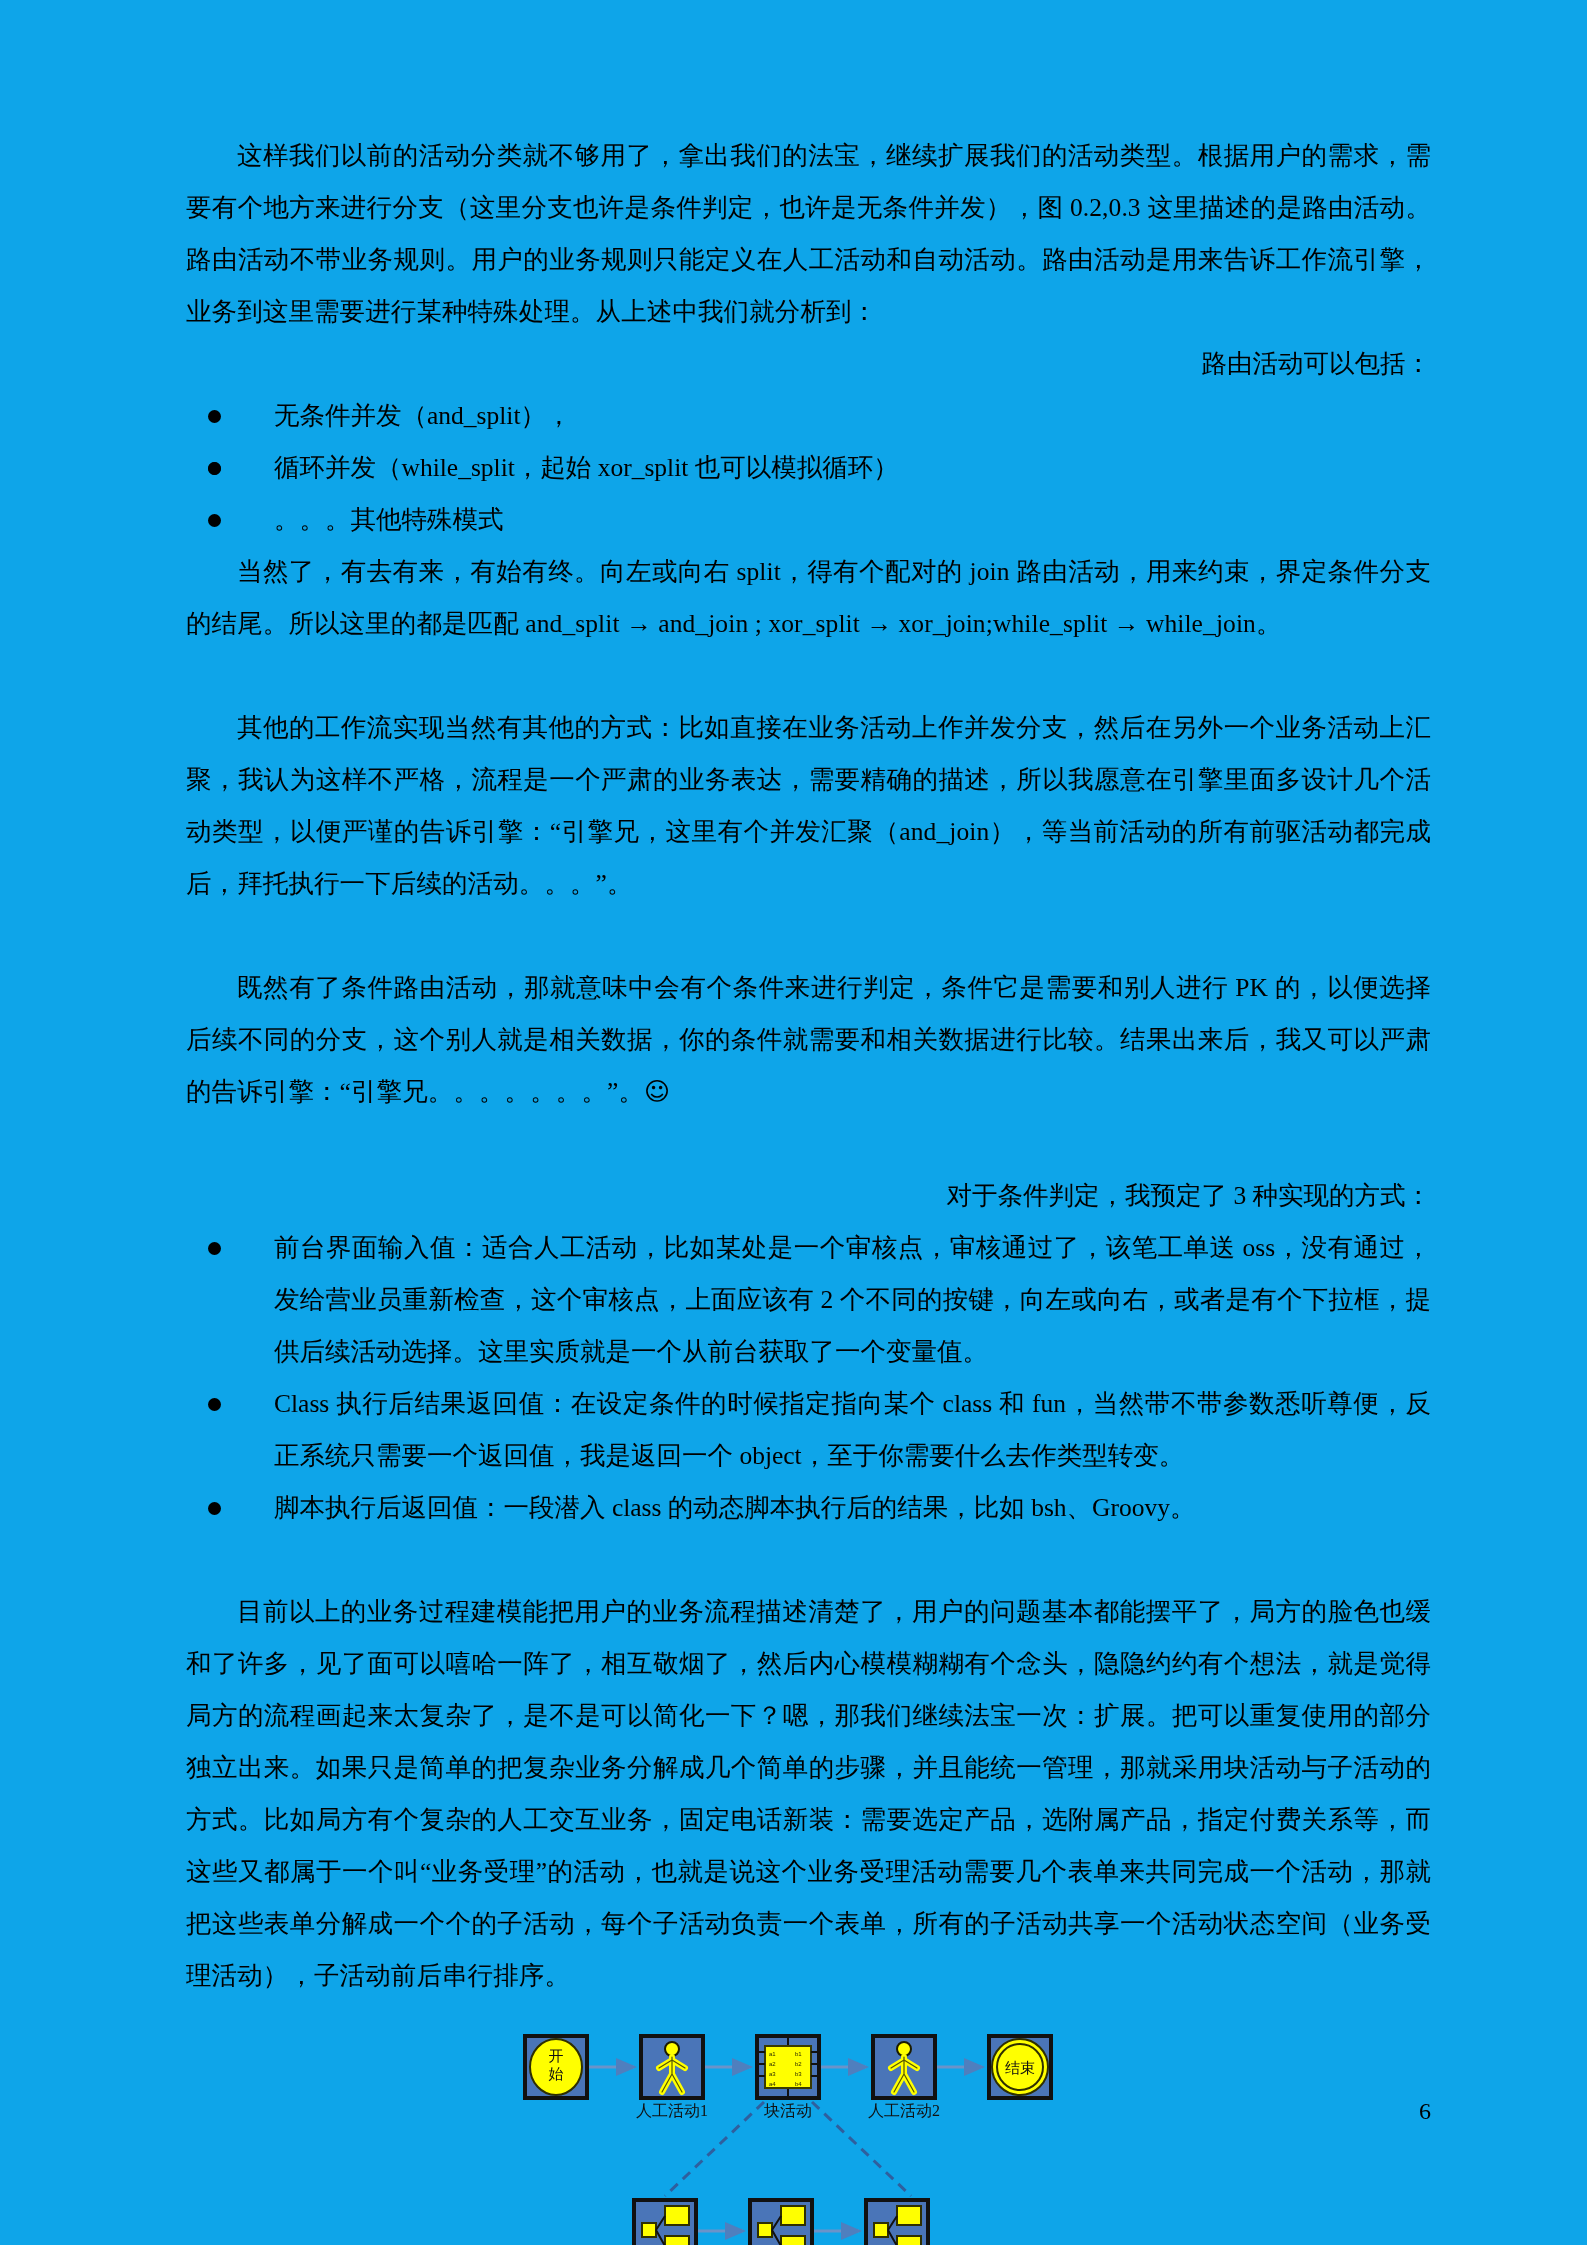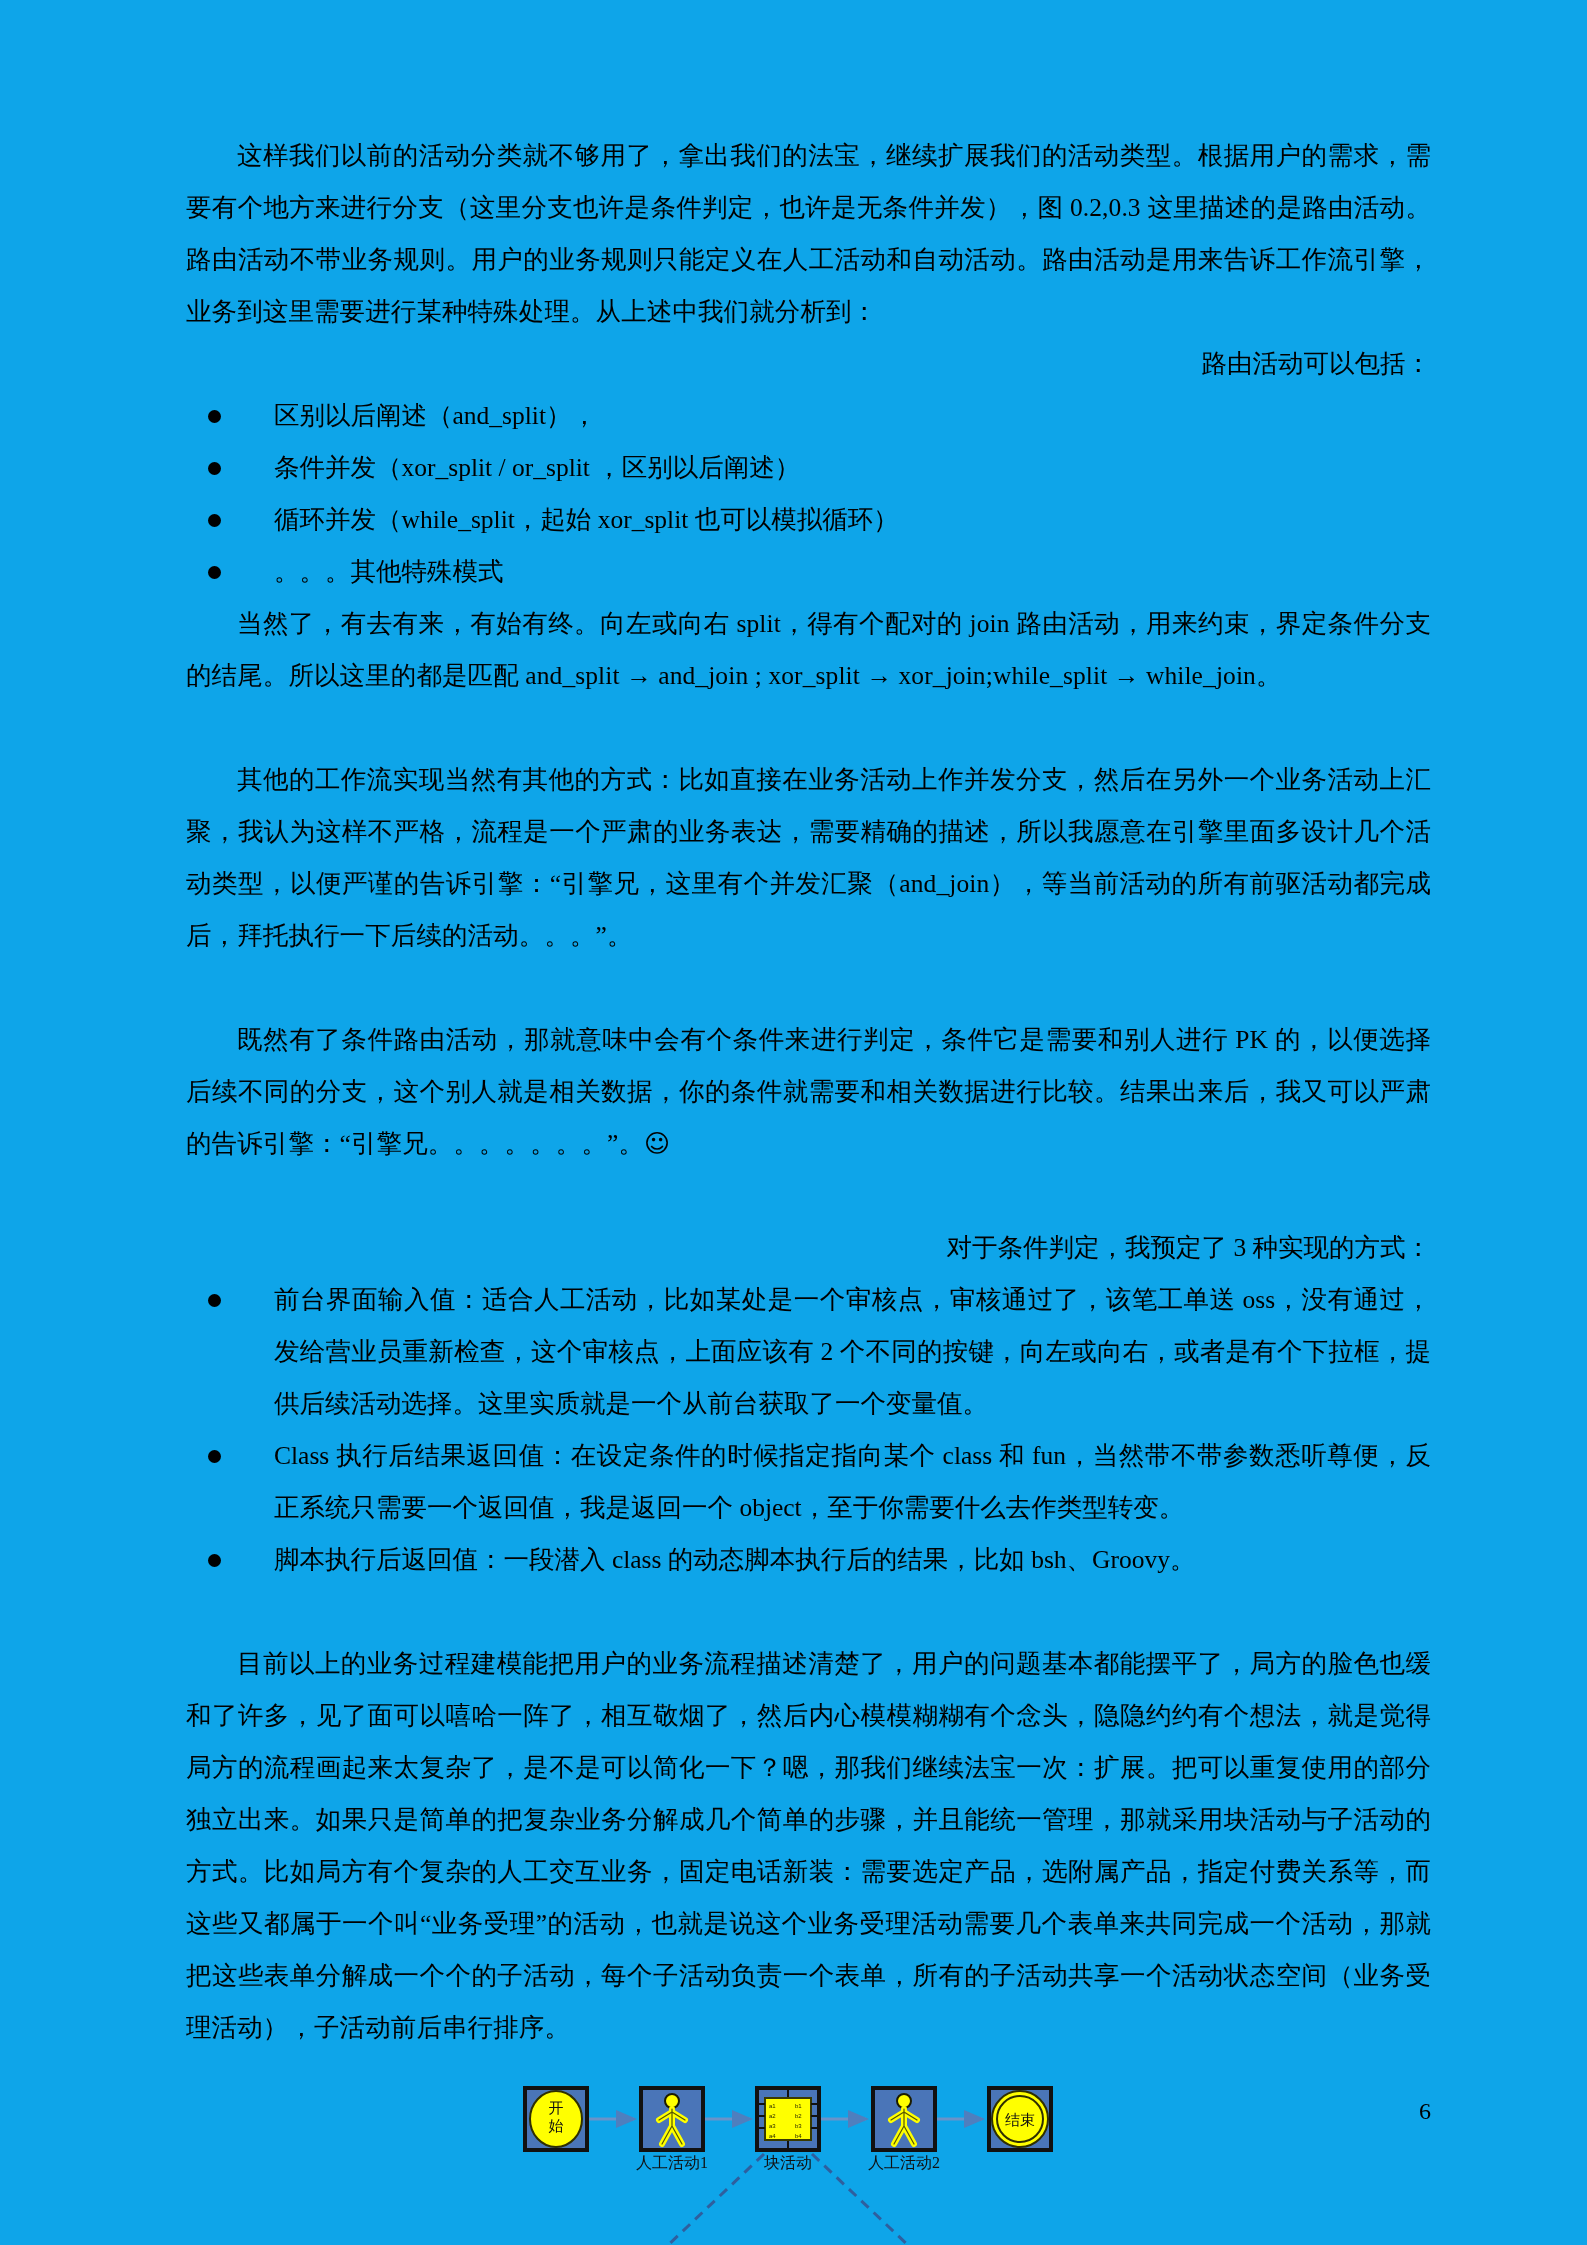--- a/index.html
+++ b/index.html
@@ -99,22 +99,22 @@
 
 <div class="page">
 
   <div class="content">
 
     <p class="para">这样我们以前的活动分类就不够用了，拿出我们的法宝，继续扩展我们的活动类型。根据用户的需求，需要有个地方来进行分支（这里分支也许是条件判定，也许是无条件并发），图 0.2,0.3 这里描述的是路由活动。路由活动不带业务规则。用户的业务规则只能定义在人工活动和自动活动。路由活动是用来告诉工作流引擎，业务到这里需要进行某种特殊处理。从上述中我们就分析到：</p>
 
     <p class="lead">路由活动可以包括：</p>
 
     <ul class="bullets">
-      <li><span class="dot"></span><span>区别以后阐述（and_split），</span></li>
-      <li><span class="dot"></span><span>条件并发（xor_split / or_split ，区别以后阐述）</span></li>
+      <li><span class="dot"></span><span>无条件并发（and_split），</span></li>
+      <li><span class="dot"></span></li>
       <li><span class="dot"></span><span>循环并发（while_split，起始 xor_split 也可以模拟循环）</span></li>
       <li><span class="dot"></span><span>。。。其他特殊模式</span></li>
     </ul>
 
     <p class="para">当然了，有去有来，有始有终。向左或向右 split，得有个配对的 join 路由活动，用来约束，界定条件分支的结尾。所以这里的都是匹配 and_split → and_join ; xor_split → xor_join;while_split → while_join。</p>
 
     <div class="gap-md"></div>
 
     <p class="para">其他的工作流实现当然有其他的方式：比如直接在业务活动上作并发分支，然后在另外一个业务活动上汇聚，我认为这样不严格，流程是一个严肃的业务表达，需要精确的描述，所以我愿意在引擎里面多设计几个活动类型，以便严谨的告诉引擎：“引擎兄，这里有个并发汇聚（and_join），等当前活动的所有前驱活动都完成后，拜托执行一下后续的活动。。。”。</p>
 

